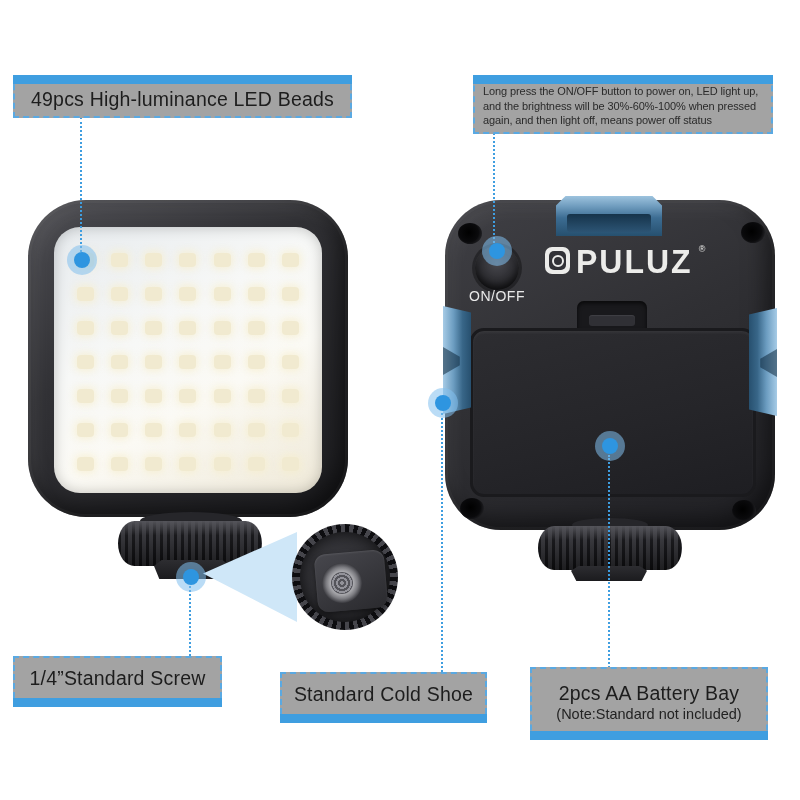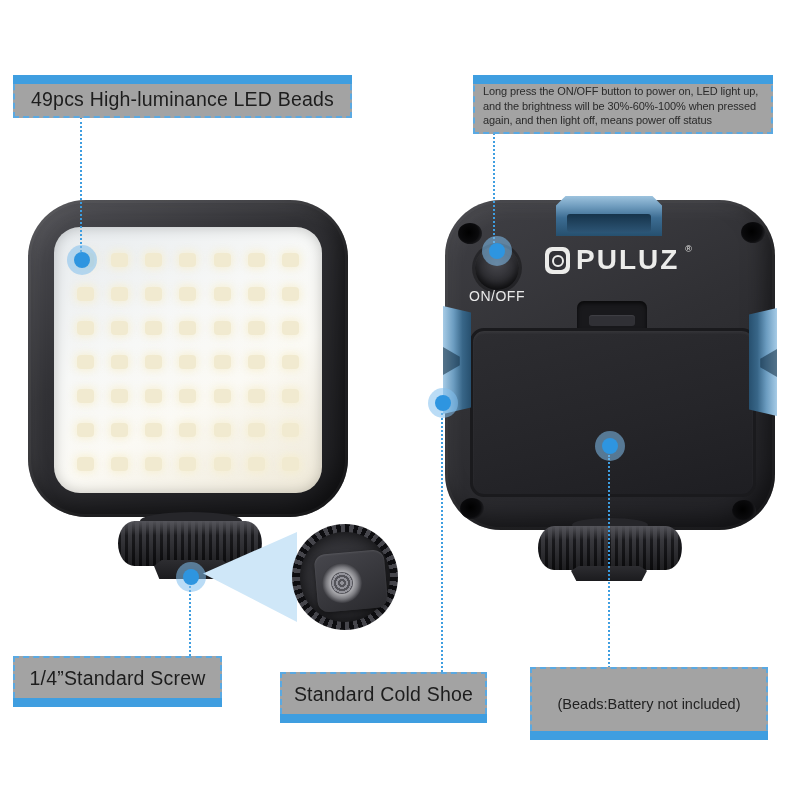--- a/index.html
+++ b/index.html
@@ -71,21 +71,21 @@
     background:linear-gradient(180deg,#16334a,#2c5474);}
   .power-button{position:absolute;left:475px;top:246px;width:44px;height:44px;border-radius:50%;
     background:radial-gradient(circle at 50% 40%,#47474d 0%,#2b2b2f 55%,#151518 100%);
     box-shadow:0 0 0 3px rgba(0,0,0,.35),inset 0 -4px 7px rgba(0,0,0,.6),inset 0 3px 4px rgba(255,255,255,.07);}
   .onoff-label{position:absolute;left:462px;top:288px;width:70px;text-align:center;
     color:#e9e9e9;font-size:14px;letter-spacing:.5px;}
   .logo{position:absolute;left:545px;top:244px;display:flex;align-items:flex-start;gap:6px;}
   .logo-badge{width:25px;height:27px;background:#ececea;border-radius:7px;position:relative;margin-top:3px;}
   .badge-inner{position:absolute;inset:4px;background:#323237;border-radius:5px;}
   .badge-dot{position:absolute;left:7px;top:8px;width:8px;height:8px;border:2px solid #ececea;border-radius:50%;}
-  .logo-text{font-weight:bold;font-size:28px;color:#ececea;letter-spacing:2px;transform:scaleY(1.02);}
+  .logo-text{font-weight:bold;font-size:32px;color:#ececea;letter-spacing:2px;transform:scaleY(1.02);}
   .logo-reg{font-size:9px;color:#ececea;margin-top:0;}
   .latch{position:absolute;left:577px;top:301px;width:70px;height:28px;background:#19191c;
     border-radius:7px 7px 0 0;box-shadow:inset 0 2px 4px rgba(0,0,0,.7);}
   .latch-tab{position:absolute;left:12px;right:12px;bottom:3px;height:11px;background:#303035;
     border-radius:3px;box-shadow:inset 0 1px 1px rgba(255,255,255,.08);}
   .battery-door{position:absolute;left:470px;top:328px;width:280px;height:163px;border-radius:14px;
     background:linear-gradient(165deg,#2d2d31 0%,#252529 58%,#1e1e22 100%);
     border:3px solid #1a1a1d;box-shadow:inset 0 2px 3px rgba(255,255,255,.05);}
   .rail{position:absolute;width:28px;height:108px;}
   .rail-left{left:443px;top:306px;clip-path:polygon(0 0,100% 6%,100% 94%,0 100%);
@@ -235,17 +235,18 @@
     <div class="big" style="margin-bottom:6px;">1/4”Standard Screw</div>
     <div class="bar-bottom"></div>
   </div>
 
   <div class="callout" style="left:280px;top:672px;width:207px;height:51px;">
     <div class="big" style="margin-bottom:6px;">Standard Cold Shoe</div>
     <div class="bar-bottom"></div>
   </div>
 
   <div class="callout" style="left:530px;top:667px;width:238px;height:73px;">
-    <div class="sub">(Beads:Battery not included)</div>
+    <div class="big" style="margin-top:-4px;">2pcs AA Battery Bay</div>
+    <div class="sub">(Note:Standard not included)</div>
     <div class="bar-bottom"></div>
   </div>
 
 </div>
 
 </body></html>

